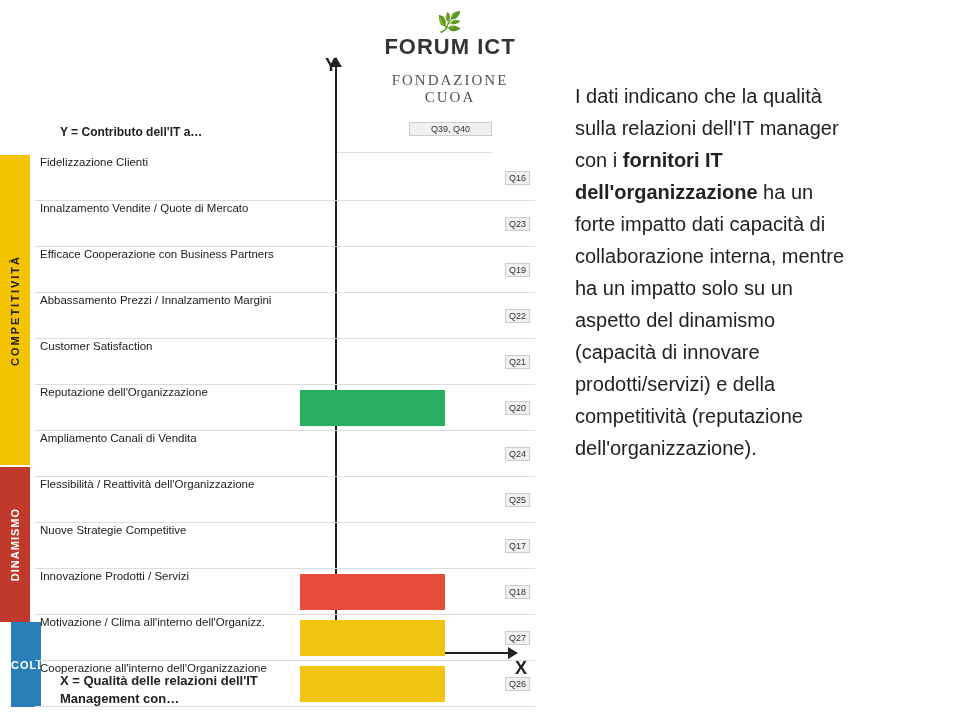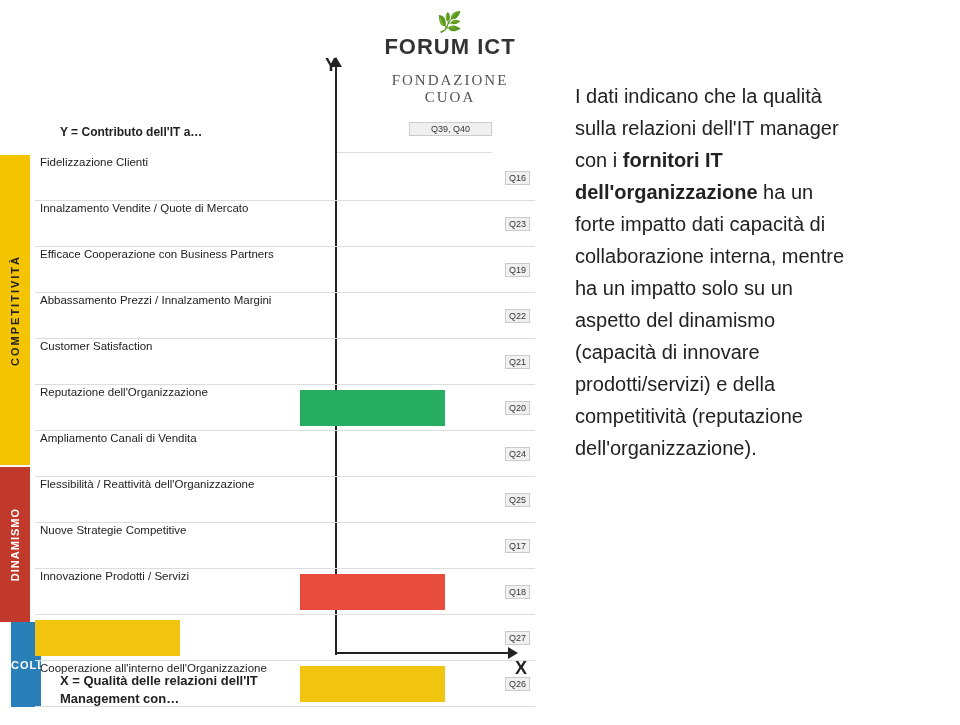--- a/index.html
+++ b/index.html
@@ -347,20 +347,21 @@
       </div>
     </div>
     <div class="data-row">
       <div class="row-label">Innovazione Prodotti / Servizi</div>
       <div class="row-bar-area">
         <div class="row-bar" style="width: 145px; background: rgb(231, 76, 60);"></div>
         <div class="row-q-label">Q18</div>
       </div>
     </div>
     <div class="data-row">
+      <div class="row-label">Motivazione / Clima all'interno dell'Organizz.</div>
       <div class="row-bar-area">
         <div class="row-bar" style="width: 145px; background: rgb(241, 196, 15);"></div>
         <div class="row-q-label">Q27</div>
       </div>
     </div>
     <div class="data-row">
       <div class="row-label">Cooperazione all'interno dell'Organizzazione</div>
       <div class="row-bar-area">
         <div class="row-bar" style="width: 145px; background: rgb(241, 196, 15);"></div>
         <div class="row-q-label">Q26</div>

